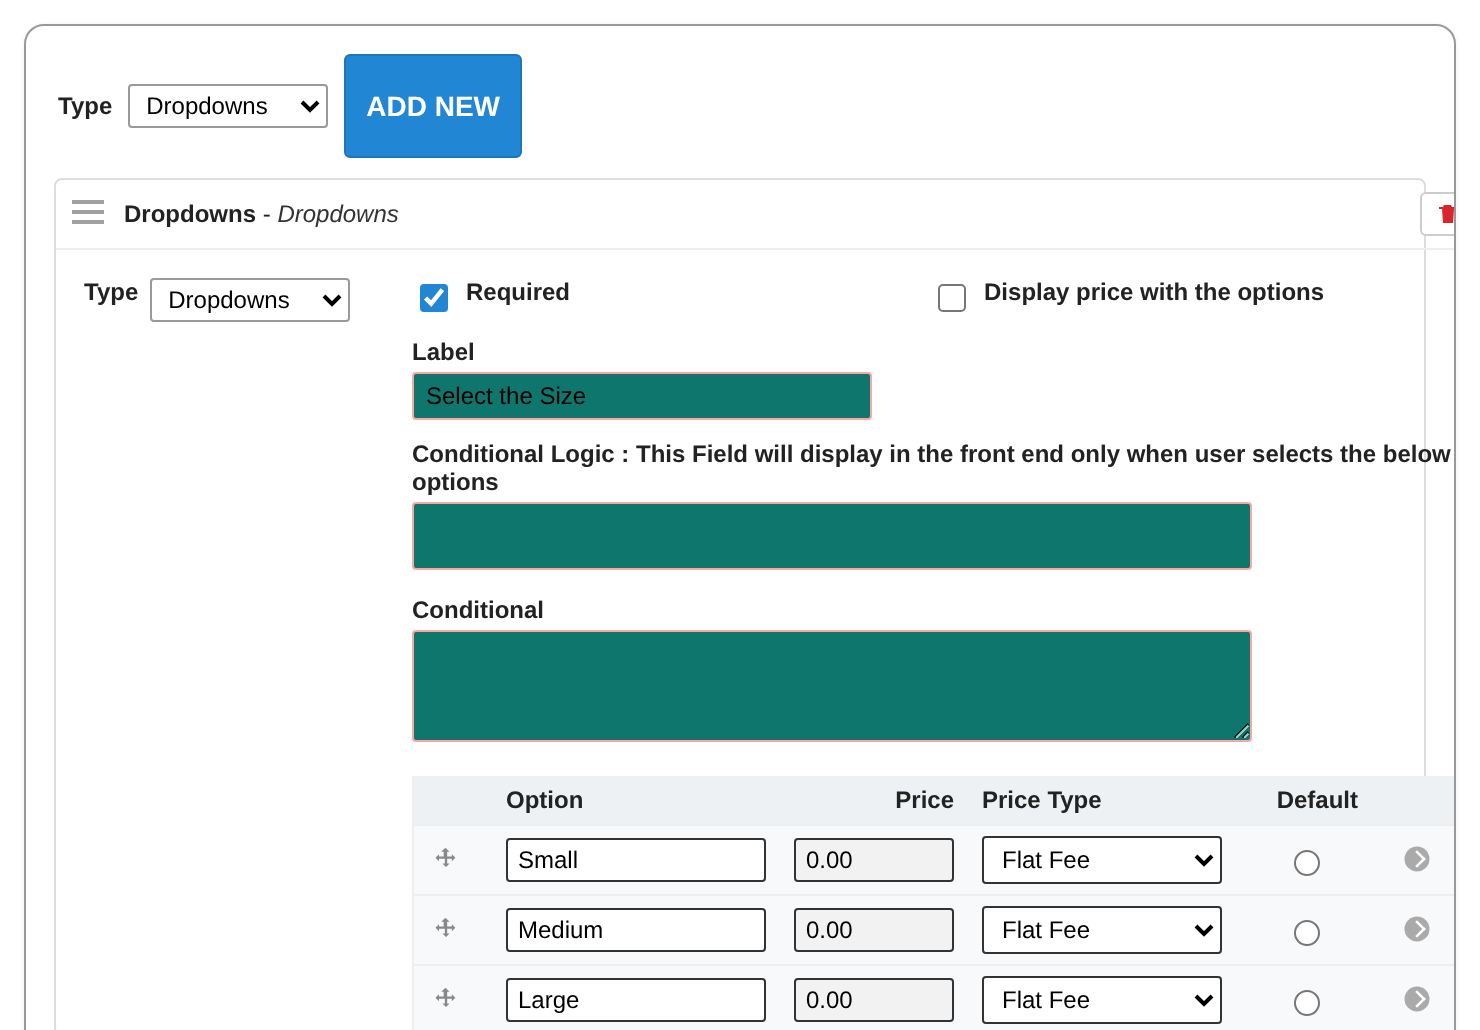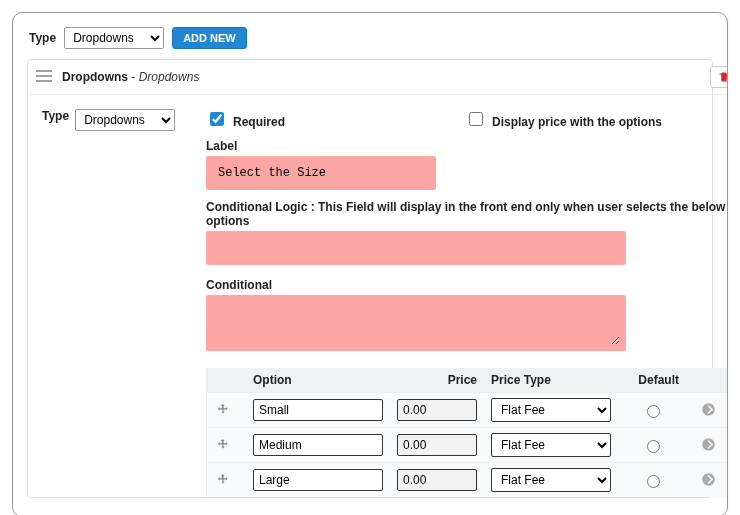--- a/index.html
+++ b/index.html
@@ -36,22 +36,22 @@
     border: 1px solid #999;
     background: #fff;
     border-radius: 2px;
   }
   .select.wide { width: 100px; }
   .btn-primary {
     background: #2186d3;
     border: 1px solid #1d76ba;
     color: #fff;
     font-weight: 700;
-    font-size: 11px;
-    padding: 4px 10px;
+    font-size: 14px;
+    padding: 17px 10px;
     border-radius: 3px;
     cursor: pointer;
   }
   .addon {
     display: flex;
     border: 1px solid #ddd;
     border-radius: 4px;
   }
   .addon-left-accent { width: 6px; background: #2186d3; border-radius: 3px 0 0 3px; }
   .addon-content { flex: 1; }
@@ -74,32 +74,32 @@
     width: 28px; height: 22px; border: 1px solid #ccc; border-radius: 3px;
     background: #fff; display: flex; align-items: center; justify-content: center; cursor: pointer;
   }
   .trash-icon { width: 12px; height: 12px; fill: #d9262c; }
 
   .addon-body { display: flex; padding: 14px 14px 0 14px; gap: 14px; }
   .left-col { width: 150px; display: flex; gap: 6px; align-items: flex-start; }
   .right-col { flex: 1; display: flex; flex-direction: column; gap: 10px; }
 
   .row-checks { display: flex; gap: 180px; align-items: center; }
-  .chk { display: flex; gap: 6px; align-items: flex-end; font-weight: 700; }
+  .chk { display: flex; gap: 6px; align-items: flex-start; font-weight: 700; }
   .chk input { width: 14px; height: 14px; accent-color: #2186d3; }
 
   .sublabel { font-weight: 700; margin-bottom: 3px; }
   .input-text, .input-textarea {
     width: 100%;
-    border: 6px solid #fca5a5;
+    border: 1px solid #fca5a5;
     border-radius: 2px;
     padding: 4px 6px;
-    font-family: Liberation Mono, monospace;
-    font-size: 12px;
-    background: #fca5a5;
+    font-family: Liberation Sans, sans-serif;
+    font-size: 12px;
+    background: #0f766e;
   }
   .input-text.short { width: 230px; }
   .input-textarea.small { height: 34px; resize: none; width: 420px; max-width: 100%; }
   .input-textarea.big { height: 56px; resize: both; width: 420px; max-width: 100%; }
 
   .table-wrap {
     margin-top: 4px;
     border-left: 1px solid #eee;
     border-right: 1px solid #eee;
   }

